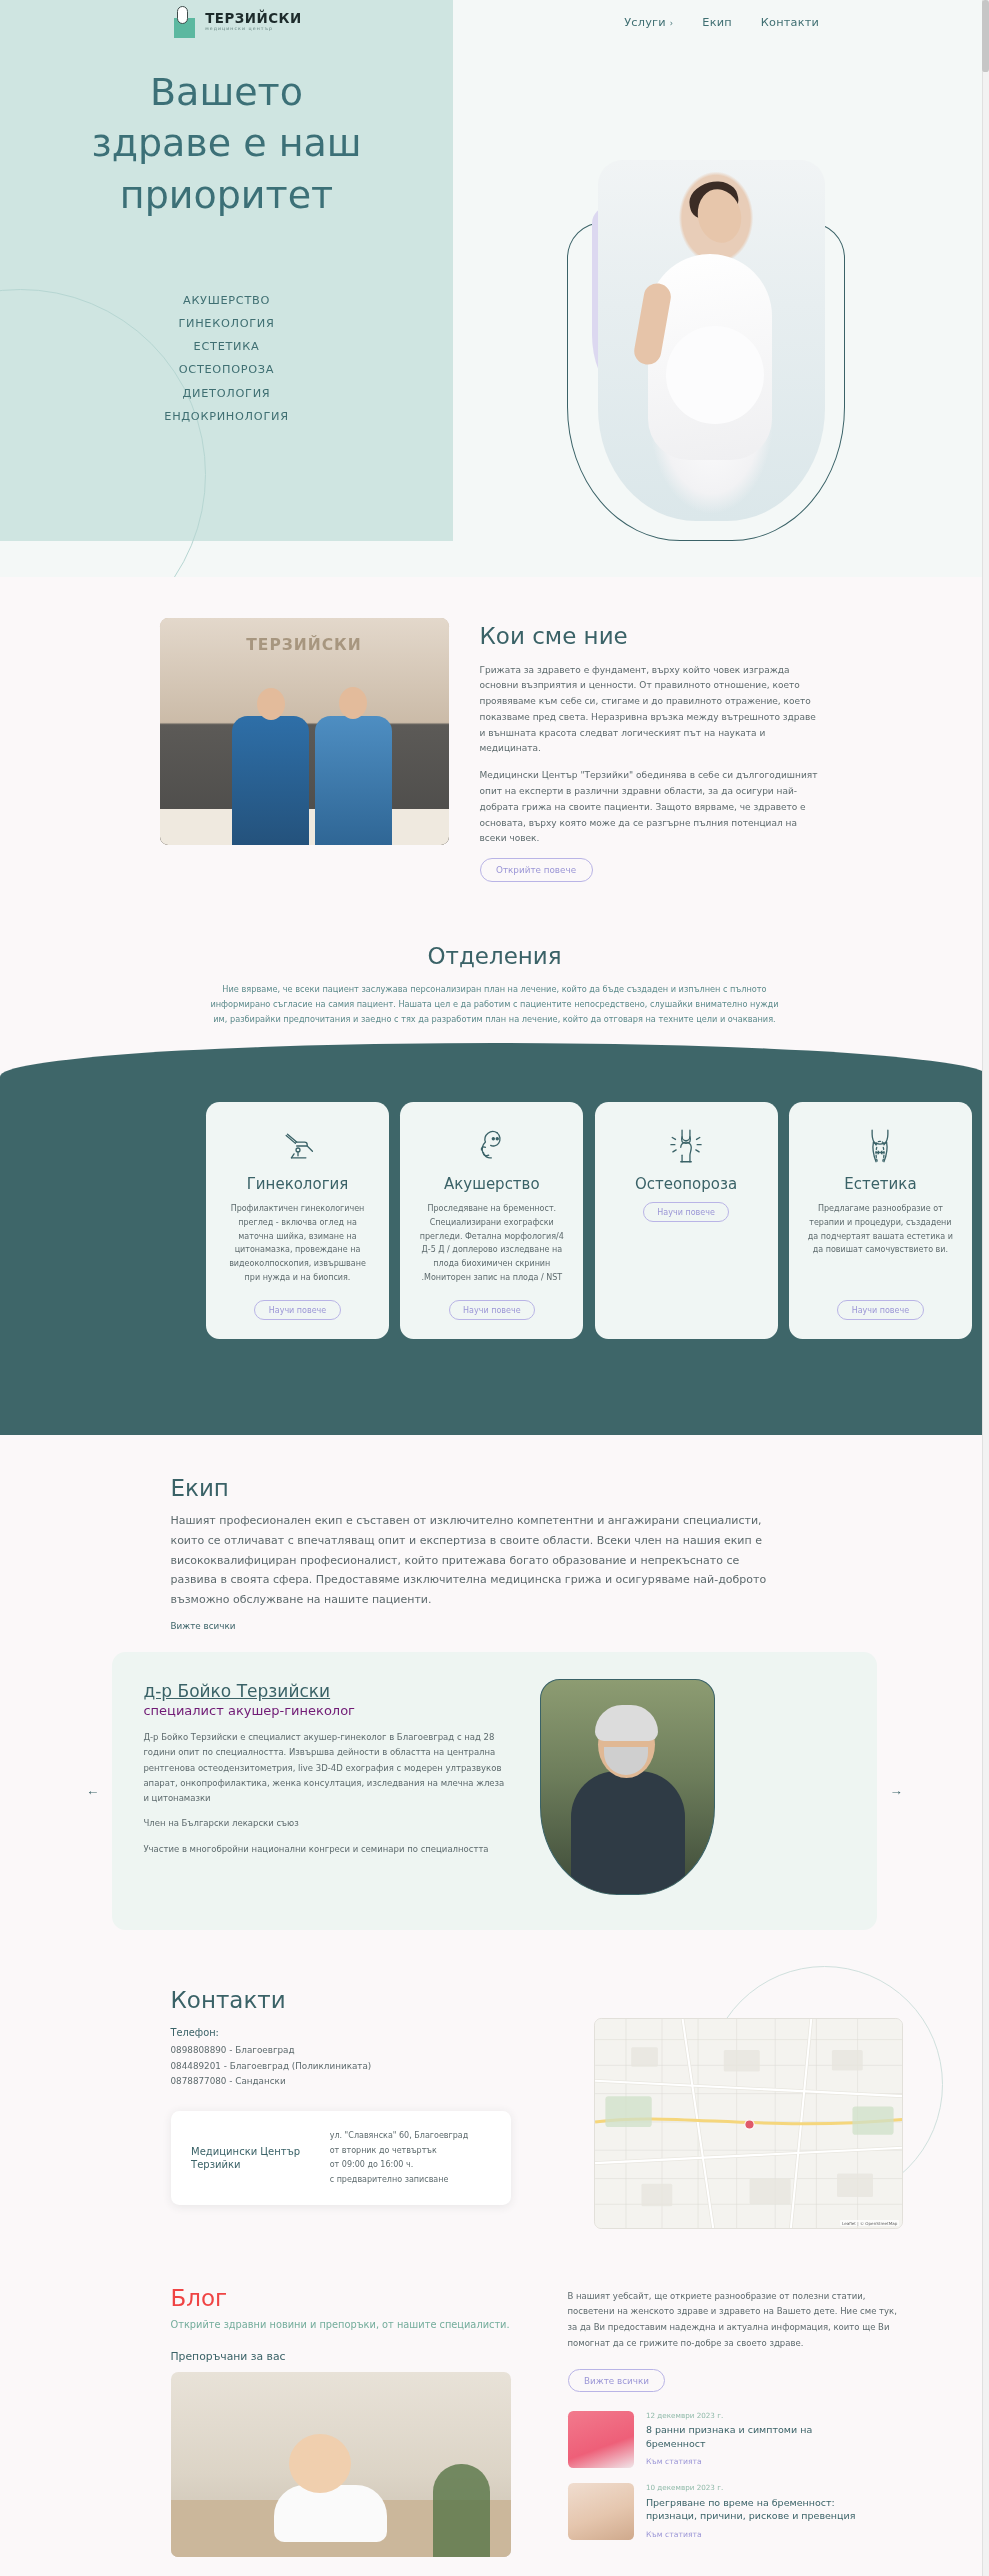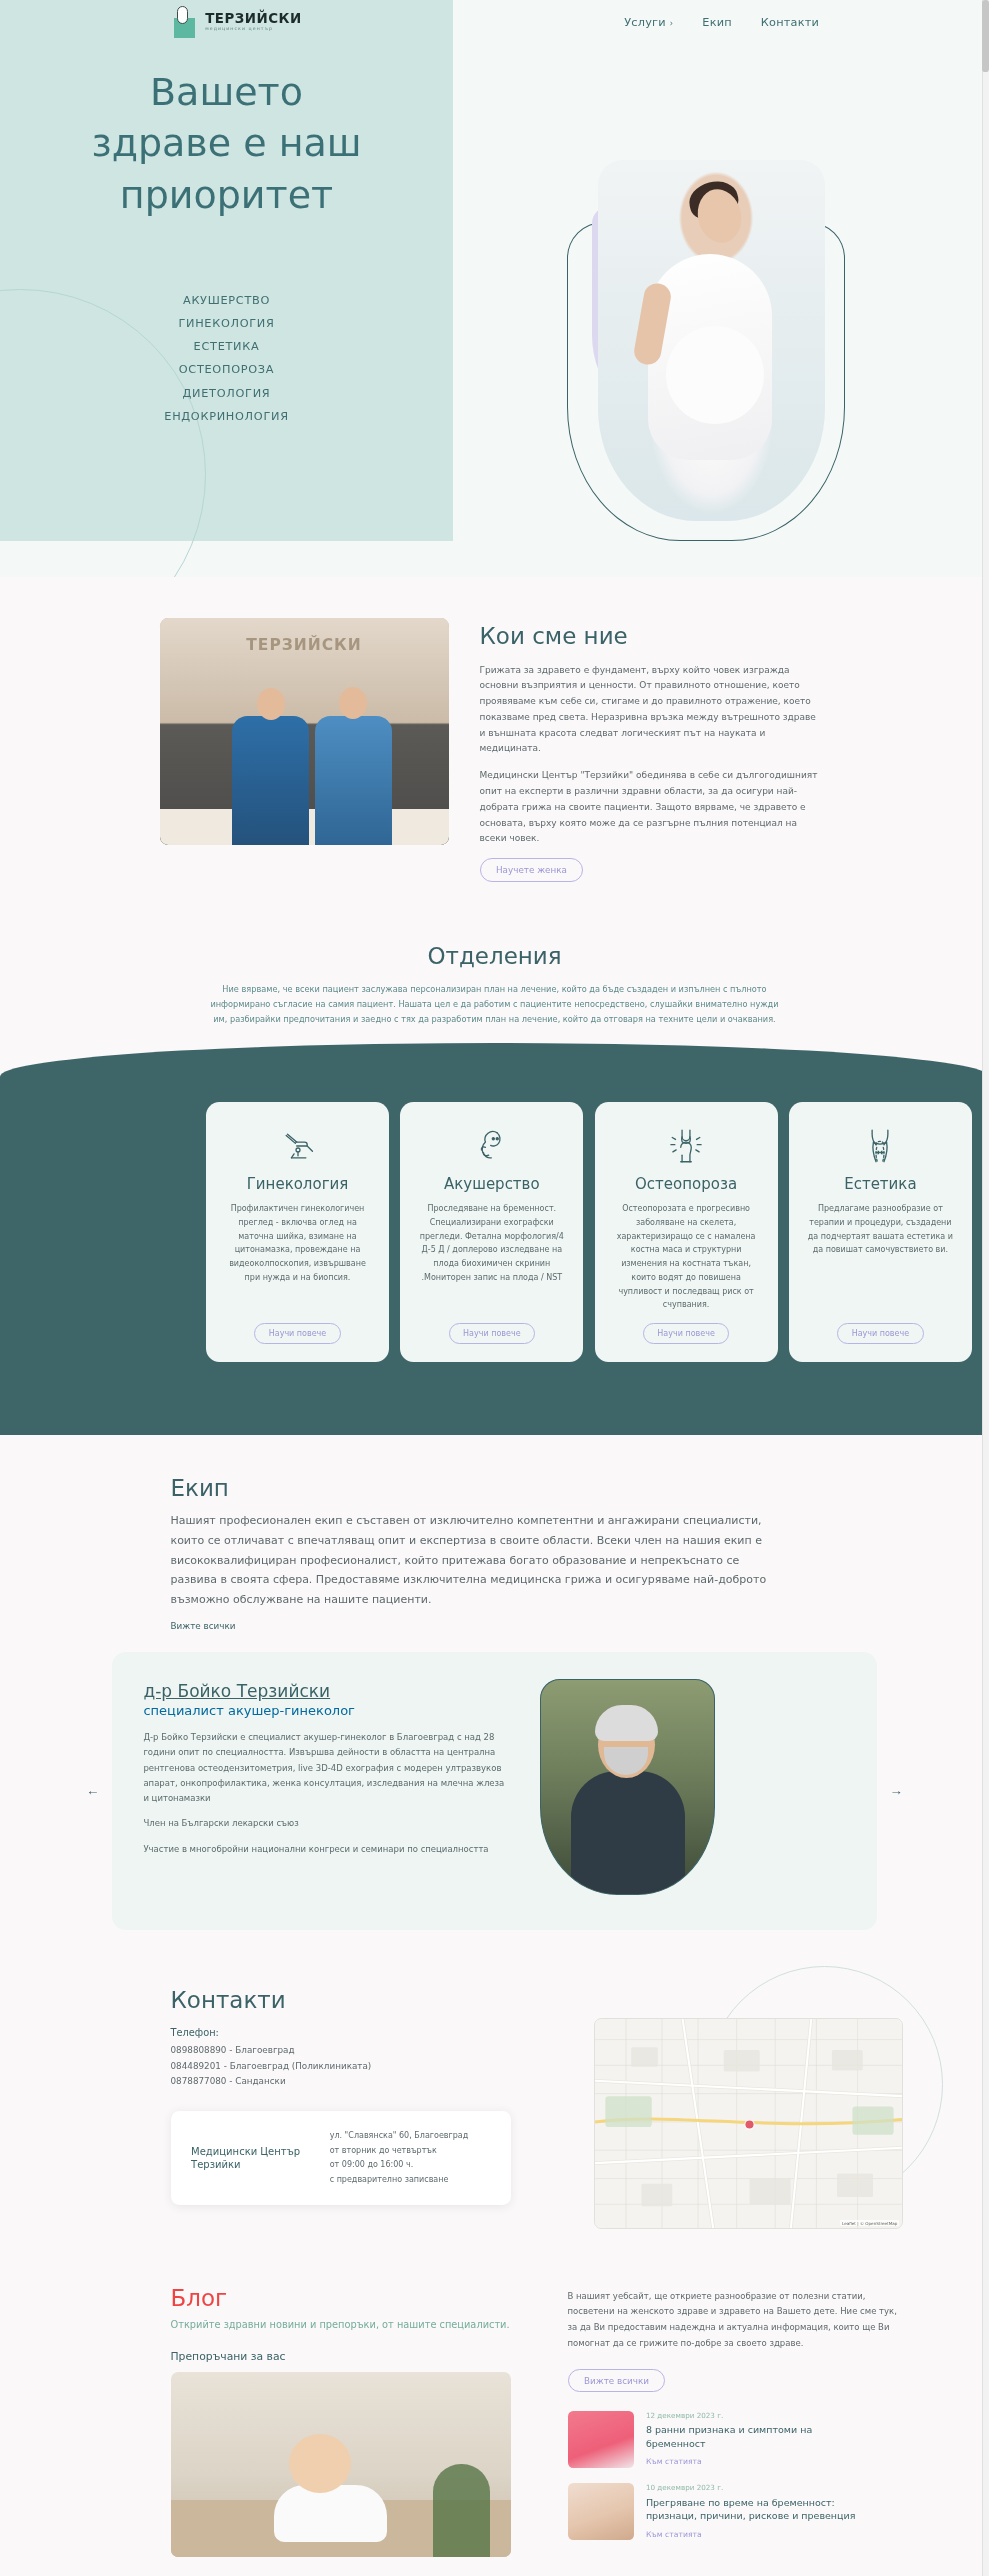--- a/index.html
+++ b/index.html
@@ -172,21 +172,21 @@
   .arrow-btn {
     width: 20.6px; height: 20.6px; flex: none; display: flex; align-items: center; justify-content: center;
     color: #3a6267; font-size: 13.4px; background: none; border: none; cursor: pointer;
   }
   .doc-card {
     position: relative; flex: 1; margin: 0 9.3px; background: #eef5f2; border-radius: 13.4px;
     min-height: 278px; padding: 29px 31px; display: flex; gap: 26px; align-items: flex-start;
   }
   .doc-info { flex: 1; max-width: 371px; }
   .doc-info h3 { font-size: 17px; font-weight: 400; color: #3a6267; text-decoration: underline; }
-  .doc-info .role { font-size: 13px; color: #0369a1; margin: 2.1px 0 12.4px; }
+  .doc-info .role { font-size: 13px; color: #701a75; margin: 2.1px 0 12.4px; }
   .doc-info p { font-size: 8.5px; line-height: 1.78; color: #5d6a6d; margin-bottom: 10.3px; max-width: 361px; }
   .doc-photo {
     width: 175px; height: 216px; flex: none; border-radius: 19.6px 19.6px 77px 77px / 19.6px 19.6px 88px 88px;
     border: 1px solid #3a6267; overflow: hidden; position: relative; margin-top: -2.1px;
     background: linear-gradient(180deg,#8d9c72 0%, #6d7d5b 45%, #3d4a38 100%);
   }
   .doc-photo .d-head { position: absolute; left: 57px; top: 31px; width: 57px; height: 67px; border-radius: 50%; background: #e0b894; }
   .doc-photo .d-hair { position: absolute; left: 54px; top: 25px; width: 63px; height: 36px; border-radius: 31px 31px 10.3px 10.3px; background: #dcdcdc; }
   .doc-photo .d-body { position: absolute; left: 30px; top: 91px; width: 114px; height: 134px; border-radius: 46px 46px 0 0; background: #2f3b45; }
   .doc-photo .d-beard { position: absolute; left: 63px; top: 67px; width: 44px; height: 28px; border-radius: 0 0 23px 23px; background: #cfcfcf; }
@@ -311,21 +311,21 @@
         <div class="counter"></div>
         <div class="p1"></div>
           <div class="h1"></div>
         <div class="p2"></div>
           <div class="h2"></div>
       </div>
       <div class="who-text">
         <h2 class="h2-title">Кои сме ние</h2>
         <p>Грижата за здравето е фундамент, върху който човек изгражда основни възприятия и ценности. От правилното отношение, което проявяваме към себе си, стигаме и до правилното отражение, което показваме пред света. Неразривна връзка между вътрешното здраве и външната красота следват логическият път на науката и медицината.</p>
         <p>Медицински Център "Терзийки" обединява в себе си дългогодишният опит на експерти в различни здравни области, за да осигури най-добрата грижа на своите пациенти. Защото вярваме, че здравето е основата, върху която може да се разгърне пълния потенциал на всеки човек.</p>
-        <a class="pill-btn" href="#">Научете женка</a>
+        <a class="pill-btn" href="#">Открийте повече</a>
       </div>
     </div>
   </section>
 
   <section class="dept">
     <div class="dept-head">
       <h2>Отделения</h2>
       <p>Ние вярваме, че всеки пациент заслужава персонализиран план на лечение, който да бъде създаден и изпълнен с пълното информирано съгласие на самия пациент. Нашата цел е да работим с пациентите непосредствено, слушайки внимателно нужди им, разбирайки предпочитания и заедно с тях да разработим план на лечение, който да отговаря на техните цели и очаквания.</p>
     </div>
     <div class="dept-curve">
@@ -369,21 +369,20 @@
             <path d="M26 46 v10"></path>
             <path d="M24 56 h16"></path>
             <path d="M16 22 l-5 -3"></path>
               <path d="M15 30 h-6"></path>
               <path d="M17 38 l-5 3"></path>
             <path d="M48 22 l5 -3"></path>
               <path d="M49 30 h6"></path>
               <path d="M47 38 l5 3"></path>
           </svg>
           <h3>Остеопороза</h3>
-          <p>Остеопорозата е прогресивно заболяване на скелета, характеризиращо се с намалена костна маса и структурни изменения на костната тъкан, които водят до повишена чупливост и последващ риск от счупвания.</p>
           <a class="pill-btn" href="#">Научи повече</a>
         </div>
 
         <div class="card">
           <svg class="card-icon" viewBox="0 0 64 64" fill="none" stroke="#3a6267" stroke-width="2" stroke-linecap="round" stroke-linejoin="round">
             <path d="M20 8 v6 c0 8 2 12 6 16"></path>
             <path d="M44 8 v6 c0 8 -2 12 -6 16"></path>
             <path d="M22 26 c4 4 16 4 20 0"></path>
             <path d="M22 26 c-2 10 0 20 4 30"></path>
             <path d="M42 26 c2 10 0 20 -4 30"></path>

